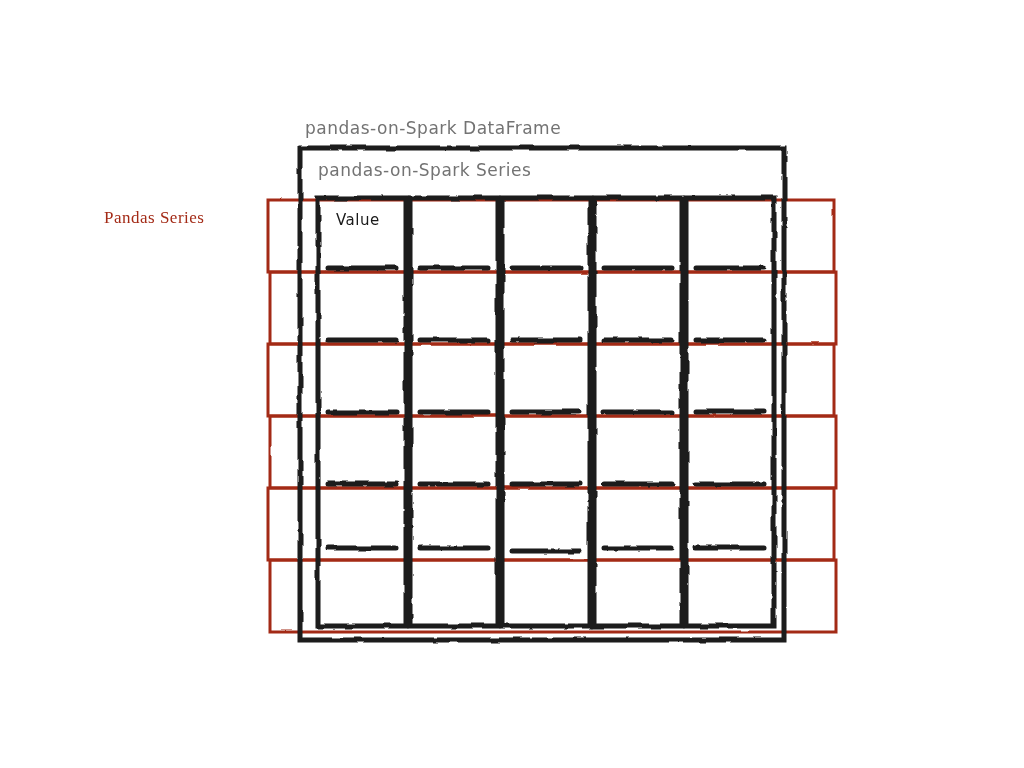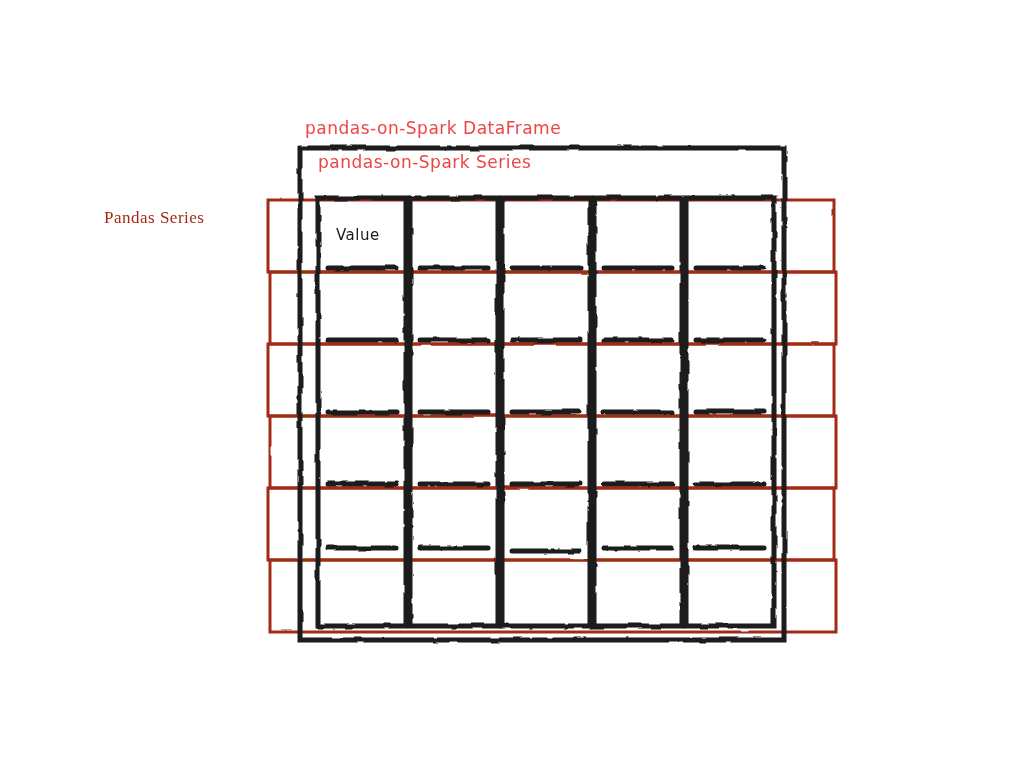--- a/index.html
+++ b/index.html
@@ -21,21 +21,21 @@
   }
 
   .label {
     position: absolute;
     font-family: "DejaVu Sans", sans-serif;
     letter-spacing: 0.5px;
     white-space: nowrap;
   }
 
   .label-dark {
-    color: #ef4444;
+    color: #737373;
     font-size: 17px;
   }
 
   .label-red {
     color: #a32a16;
     font-size: 17px;
   }
 
   .label-value {
     color: #1a1a1a;
@@ -118,19 +118,19 @@
     </g>
 
     <g stroke="#a32a16" stroke-width="3" filter="url(#roughSoft)">
       <line x1="248" y1="218" x2="268" y2="218"></line>
     </g>
 
   </svg>
 
   <div class="label label-dark" style="left:305px; top:118px;">pandas-on-Spark DataFrame</div>
 
-  <div class="label label-dark" style="left:318px; top:152px;">pandas-on-Spark Series</div>
+  <div class="label label-dark" style="left:318px; top:160px;">pandas-on-Spark Series</div>
 
   <div class="label label-red" style="left:104px; top:208px;font-family:Liberation Serif, serif;">Pandas Series</div>
 
-  <div class="label label-value" style="left:336px; top:226px;">Value</div>
+  <div class="label label-value" style="left:336px; top:211px;">Value</div>
 
 </div>
 
 </body></html>

